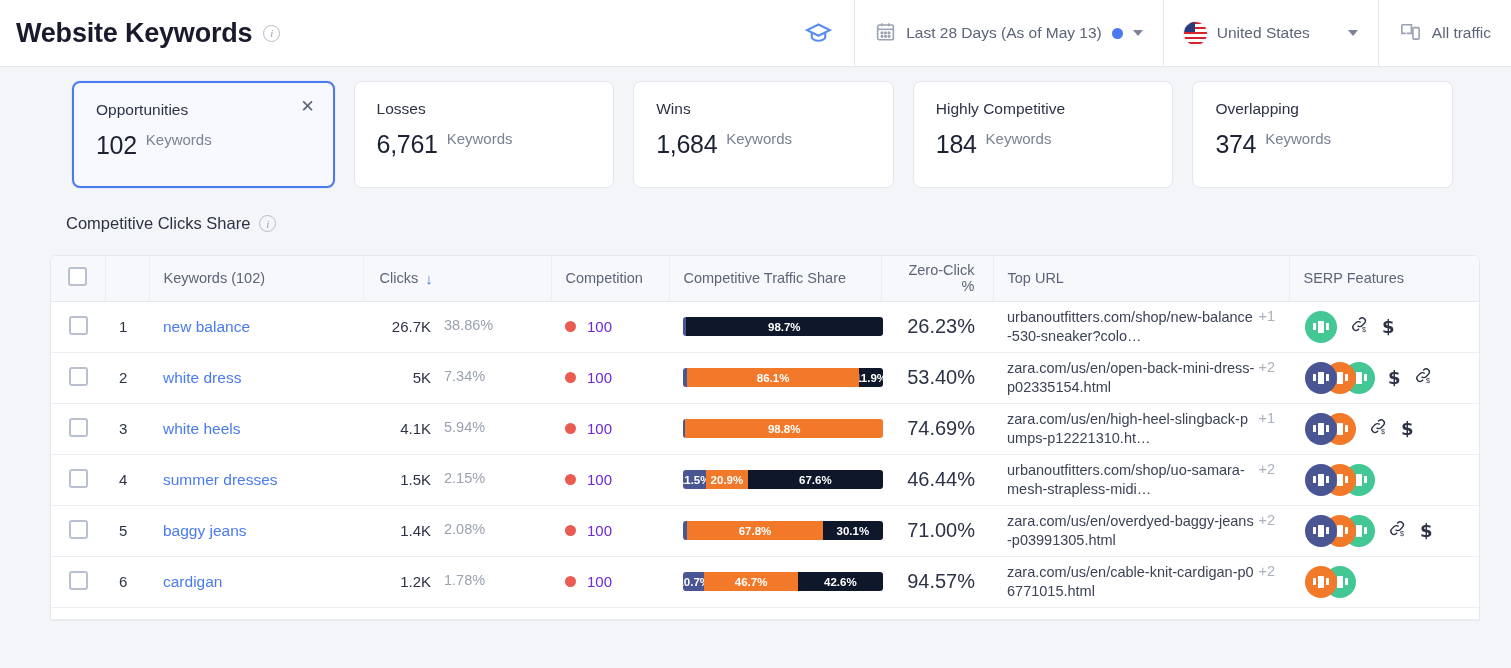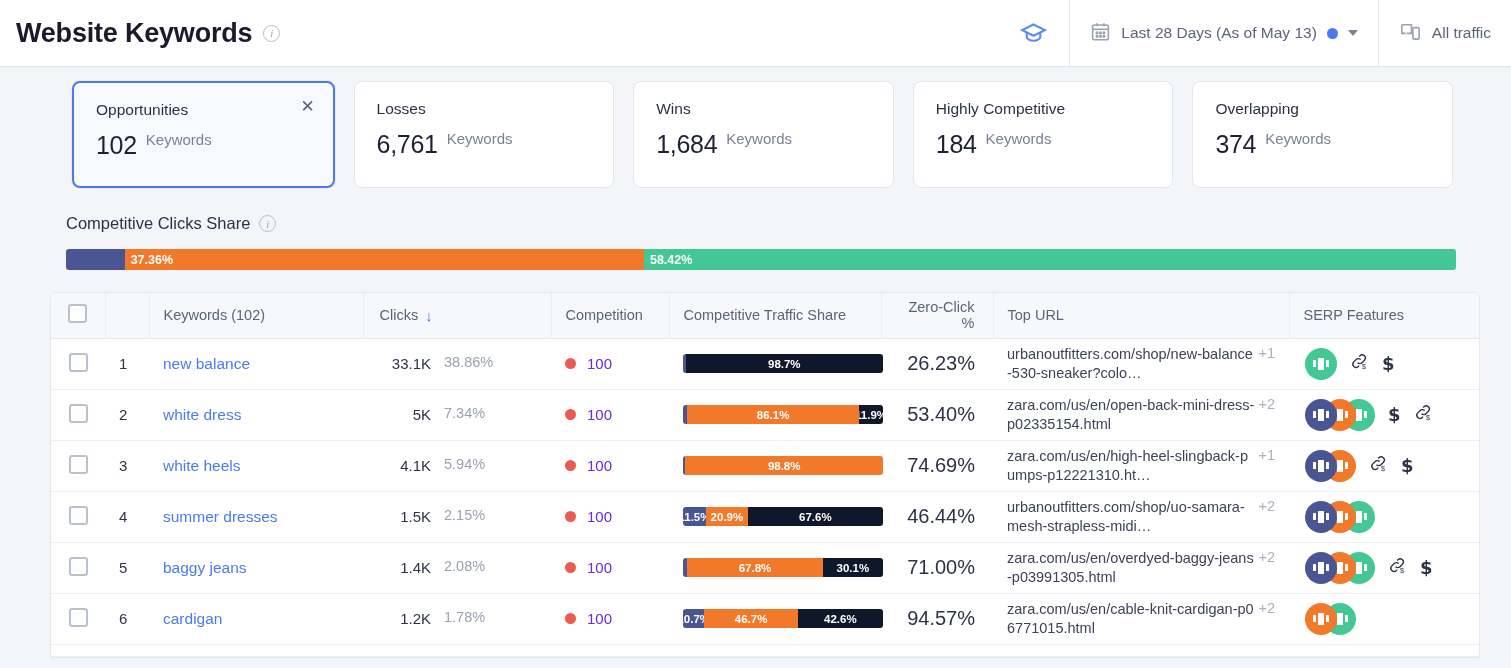--- a/index.html
+++ b/index.html
@@ -242,20 +242,38 @@
             <circle cx="8" cy="17.5" r="0.9" fill="#9aa2b1"></circle>
           <circle cx="12" cy="17.5" r="0.9" fill="#9aa2b1"></circle>
             <circle cx="16" cy="17.5" r="0.9" fill="#9aa2b1"></circle>
         </svg>
       </span>
       <span class="hdr-text">Last 28 Days (As of May 13)</span>
       <span class="blue-dot"></span>
       <span class="caret"></span>
     </div>
     <div class="hdr-cell">
+      <span class="flag">
+        <span class="stripes">
+            <i></i>
+            <i></i>
+            <i></i>
+            <i></i>
+            <i></i>
+            <i></i>
+            <i></i>
+            <i></i>
+            <i></i>
+          </span>
+        <span class="canton"></span>
+      </span>
+      <span class="hdr-text">United States</span>
+      <span class="caret pad"></span>
+    </div>
+    <div class="hdr-cell">
       <span>
         <svg width="23" height="23" viewBox="0 0 24 24" fill="none" stroke="#9aa2b1" stroke-width="1.7">
           <path d="M3 5 h10 v9 H8"></path>
           <path d="M3 5 v9 h4"></path>
           <rect x="14.5" y="8" width="6.5" height="12" rx="1.2"></rect>
         </svg>
       </span>
       <span class="hdr-text">All traffic</span>
     </div>
   </div>
@@ -300,25 +318,20 @@
         <span class="card-unit">Keywords</span>
       </div>
     </div>
   </div>
 
   <div class="ccs-wrap">
     <div class="ccs-head">
       <span class="ccs-title">Competitive Clicks Share</span>
       <span class="info-circle">i</span>
     </div>
-    <div class="ccs-bar" id="ccs-bar">
-        <div class="ccs-seg seg-blue" style="width: 4.22%; background: rgb(74, 85, 148);"></div>
-        <div class="ccs-seg seg-orange" style="width: 37.36%; background: rgb(242, 121, 42);">37.36%</div>
-        <div class="ccs-seg seg-green" style="width: 58.42%; background: rgb(67, 199, 148);">58.42%</div>
-      </div>
   </div>
 
   <div class="table-card">
     <table>
       <thead>
         <tr>
           <th class="c-check">
             <span class="chk"></span>
           </th>
           <th class="c-rank"></th>
@@ -333,21 +346,21 @@
           <th class="c-serp">SERP Features</th>
         </tr>
       </thead>
       <tbody id="tbody">
           <tr>
             <td class="c-check"><span class="chk"></span></td>
             <td class="c-rank">1</td>
             <td class="c-kw"><span class="kw-link">new balance</span></td>
             <td class="c-clicks">
               <div class="clicks-cell">
-                <span class="clicks-num">33.1K</span>
+                <span class="clicks-num">26.7K</span>
                 <span class="clicks-meter"><span class="clicks-pct">38.86%</span><span class="meter-track"><span class="meter-fill" style="width:100%"></span></span></span>
               </div>
             </td>
             <td class="c-comp">
               <div class="comp-cell">
                 <span class="comp-dot"></span>
                 <span class="comp-val">100</span>
               </div>
             </td>
             <td class="c-cts">

